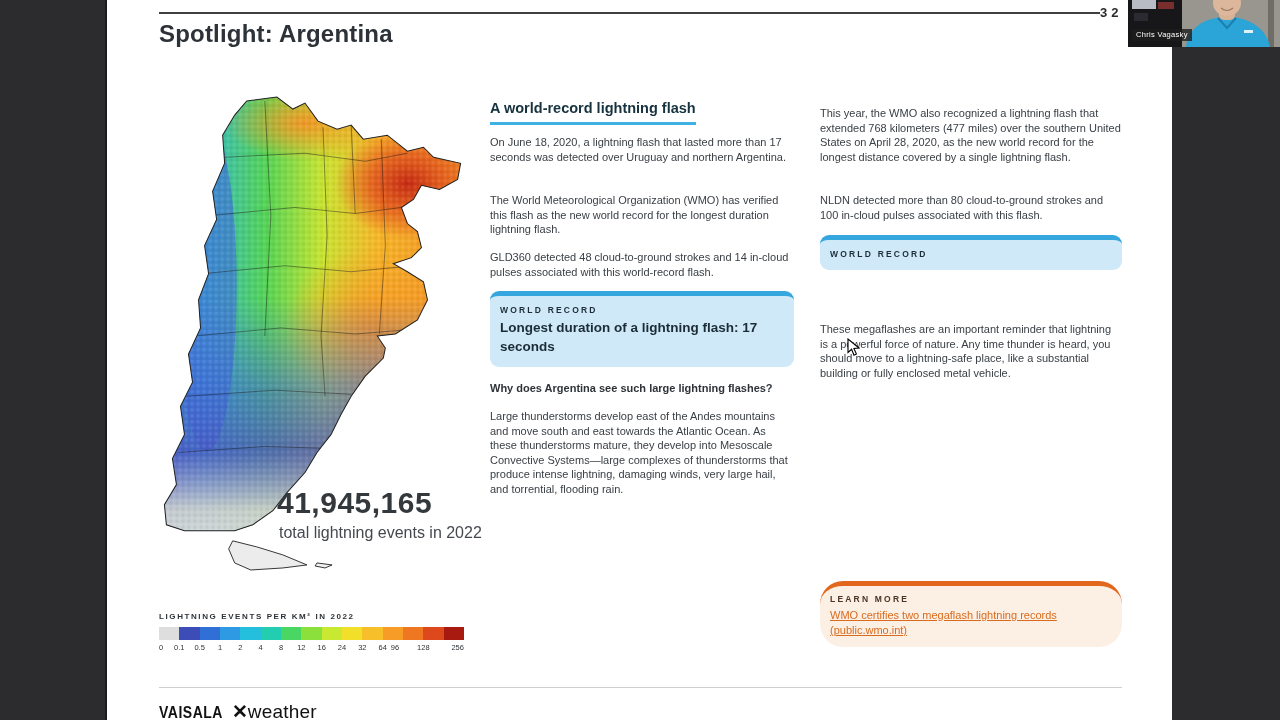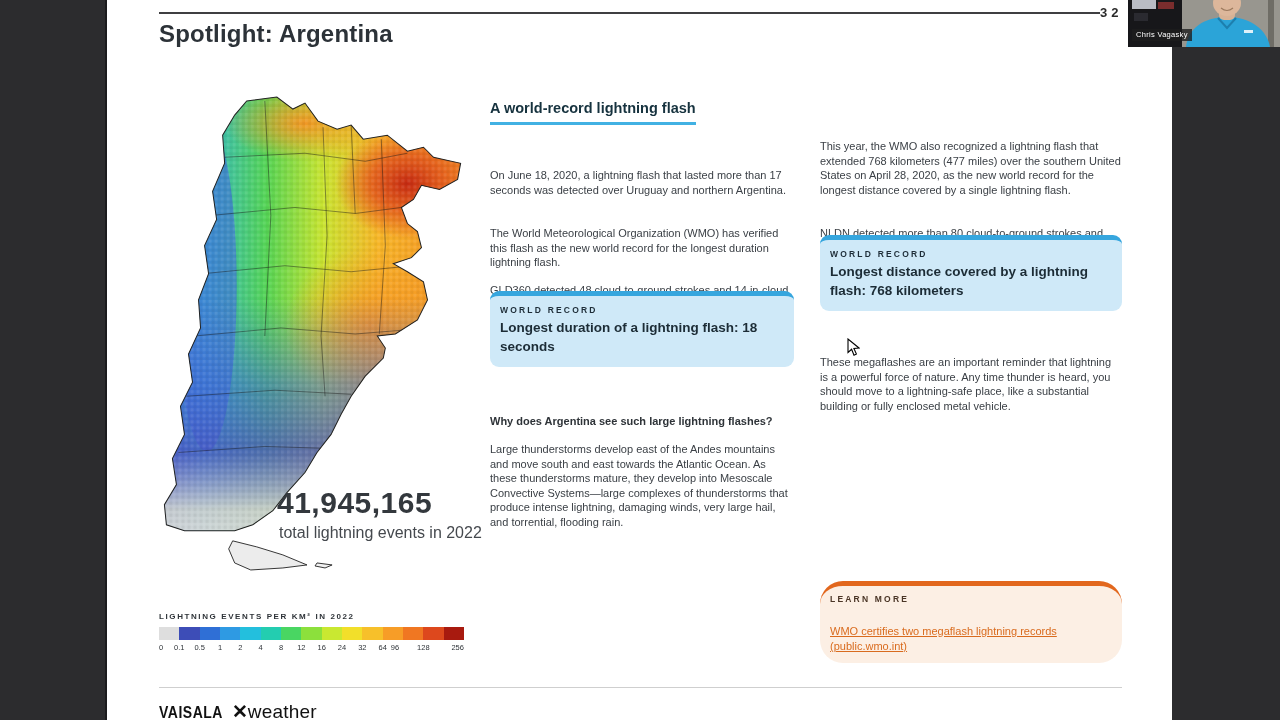--- a/index.html
+++ b/index.html
@@ -26,32 +26,32 @@
   .legend-labels { position:relative; height:10px; margin-top:3px; }
   .seg-label { position:absolute; top:0; font-size:7.5px; color:#2e3338; transform:translateX(-50%); }
   .seg-label.first { transform:none; }
 
   
   .col { position:absolute; font-size:11px; line-height:14.6px; color:#3b4046; }
   .mid { left:383px; width:304px; }
   .right { left:713px; width:302px; }
   .mid-h2 { position:absolute; left:383px; top:100px; font-size:14.5px; font-weight:700;
     color:#16323e; padding-bottom:6px; border-bottom:3px solid #41b1e3; width:max-content; }
-  .para { position:absolute;margin-top:33px; }
+  .para { position:absolute; }
   .bold-q { font-weight:700; color:#2e3338; }
 
   .record-box { position:absolute; background:#cfe9f8; border-top:5px solid #36a6de;
     padding:9px 10px 11px 10px;border-radius:9px; }
   .record-eyebrow { font-size:8.5px; font-weight:700; letter-spacing:2.2px; color:#1e2d38; }
   .record-title { margin-top:4px; font-size:13.5px; font-weight:700; color:#1c2c36; line-height:18.5px; }
 
   .learn-box { position:absolute; left:713px; top:581px; width:302px; background:#fcefe4;
     border-top:5px solid #e2671d; padding:8px 10px 10px 10px;border-radius:23px; }
   .learn-eyebrow { font-size:8.5px; font-weight:700; letter-spacing:2.2px; color:#4a3526; }
-  .learn-link { display:block; margin-top:20px; font-size:11px; line-height:14.5px;
+  .learn-link { display:block; margin-top:4px; font-size:11px; line-height:14.5px;
     color:#d96b1e; text-decoration:underline; cursor:pointer; }
 
   .footer-rule { position:absolute; left:52px; top:687px; width:963px; height:1px; background:#cfcfcf; }
   .logo { position:absolute; left:52px; top:700px; display:flex; align-items:baseline; color:#111; }
   .logo-vaisala { font-size:14px; font-weight:900; letter-spacing:.5px;
     transform:scaleY(1.15); transform-origin:bottom; }
   .logo-x { font-size:19px; font-weight:700; margin-left:9px; }
   .logo-weather { font-size:19px; font-weight:500; letter-spacing:.2px; }
 
   .cursor { position:absolute; left:740px; top:338px; width:13px; height:19px; }
@@ -188,32 +188,31 @@
         </div>
     </div>
 
     <h2 class="mid-h2">A world-record lightning flash</h2>
     <p class="col mid para" style="top:135px">On June 18, 2020, a lightning flash that lasted more than 17 seconds was detected over Uruguay and northern Argentina.</p>
     <p class="col mid para" style="top:193px">The World Meteorological Organization (WMO) has verified this flash as the new world record for the longest duration lightning flash.</p>
     <p class="col mid para" style="top:250px">GLD360 detected 48 cloud-to-ground strokes and 14 in-cloud pulses associated with this world-record flash.</p>
 
     <div class="record-box" style="left:383px; top:291px; width:304px;">
       <div class="record-eyebrow">WORLD RECORD</div>
-      <div class="record-title" style="max-width:262px">Longest duration of a lightning flash: 18 seconds</div>
+      <div class="record-title" style="max-width:262px">Longest duration of a lightning flash: 17 seconds</div>
     </div>
 
     <p class="col mid para bold-q" style="top:381px">Why does Argentina see such large lightning flashes?</p>
     <p class="col mid para" style="top:409px">Large thunderstorms develop east of the Andes mountains and move south and east towards the Atlantic Ocean. As these thunderstorms mature, they develop into Mesoscale Convective Systems—large complexes of thunderstorms that produce intense lightning, damaging winds, very large hail, and torrential, flooding rain.</p>
 
     <p class="col right para" style="top:106px">This year, the WMO also recognized a lightning flash that extended 768 kilometers (477 miles) over the southern United States on April 28, 2020, as the new world record for the longest distance covered by a single lightning flash.</p>
     <p class="col right para" style="top:193px">NLDN detected more than 80 cloud-to-ground strokes and 100 in-cloud pulses associated with this flash.</p>
 
     <div class="record-box" style="left:713px; top:235px; width:302px;">
       <div class="record-eyebrow">WORLD RECORD</div>
-      <div class="record-title">Longest distance covered by a lightning flash: 768 kilometers</div>
     </div>
 
     <p class="col right para" style="top:322px">These megaflashes are an important reminder that lightning is a powerful force of nature. Any time thunder is heard, you should move to a lightning-safe place, like a substantial building or fully enclosed metal vehicle.</p>
 
     <div class="learn-box">
       <div class="learn-eyebrow">LEARN MORE</div>
       <a class="learn-link">WMO certifies two megaflash lightning records (public.wmo.int)</a>
     </div>
 
     <div class="footer-rule"></div>

